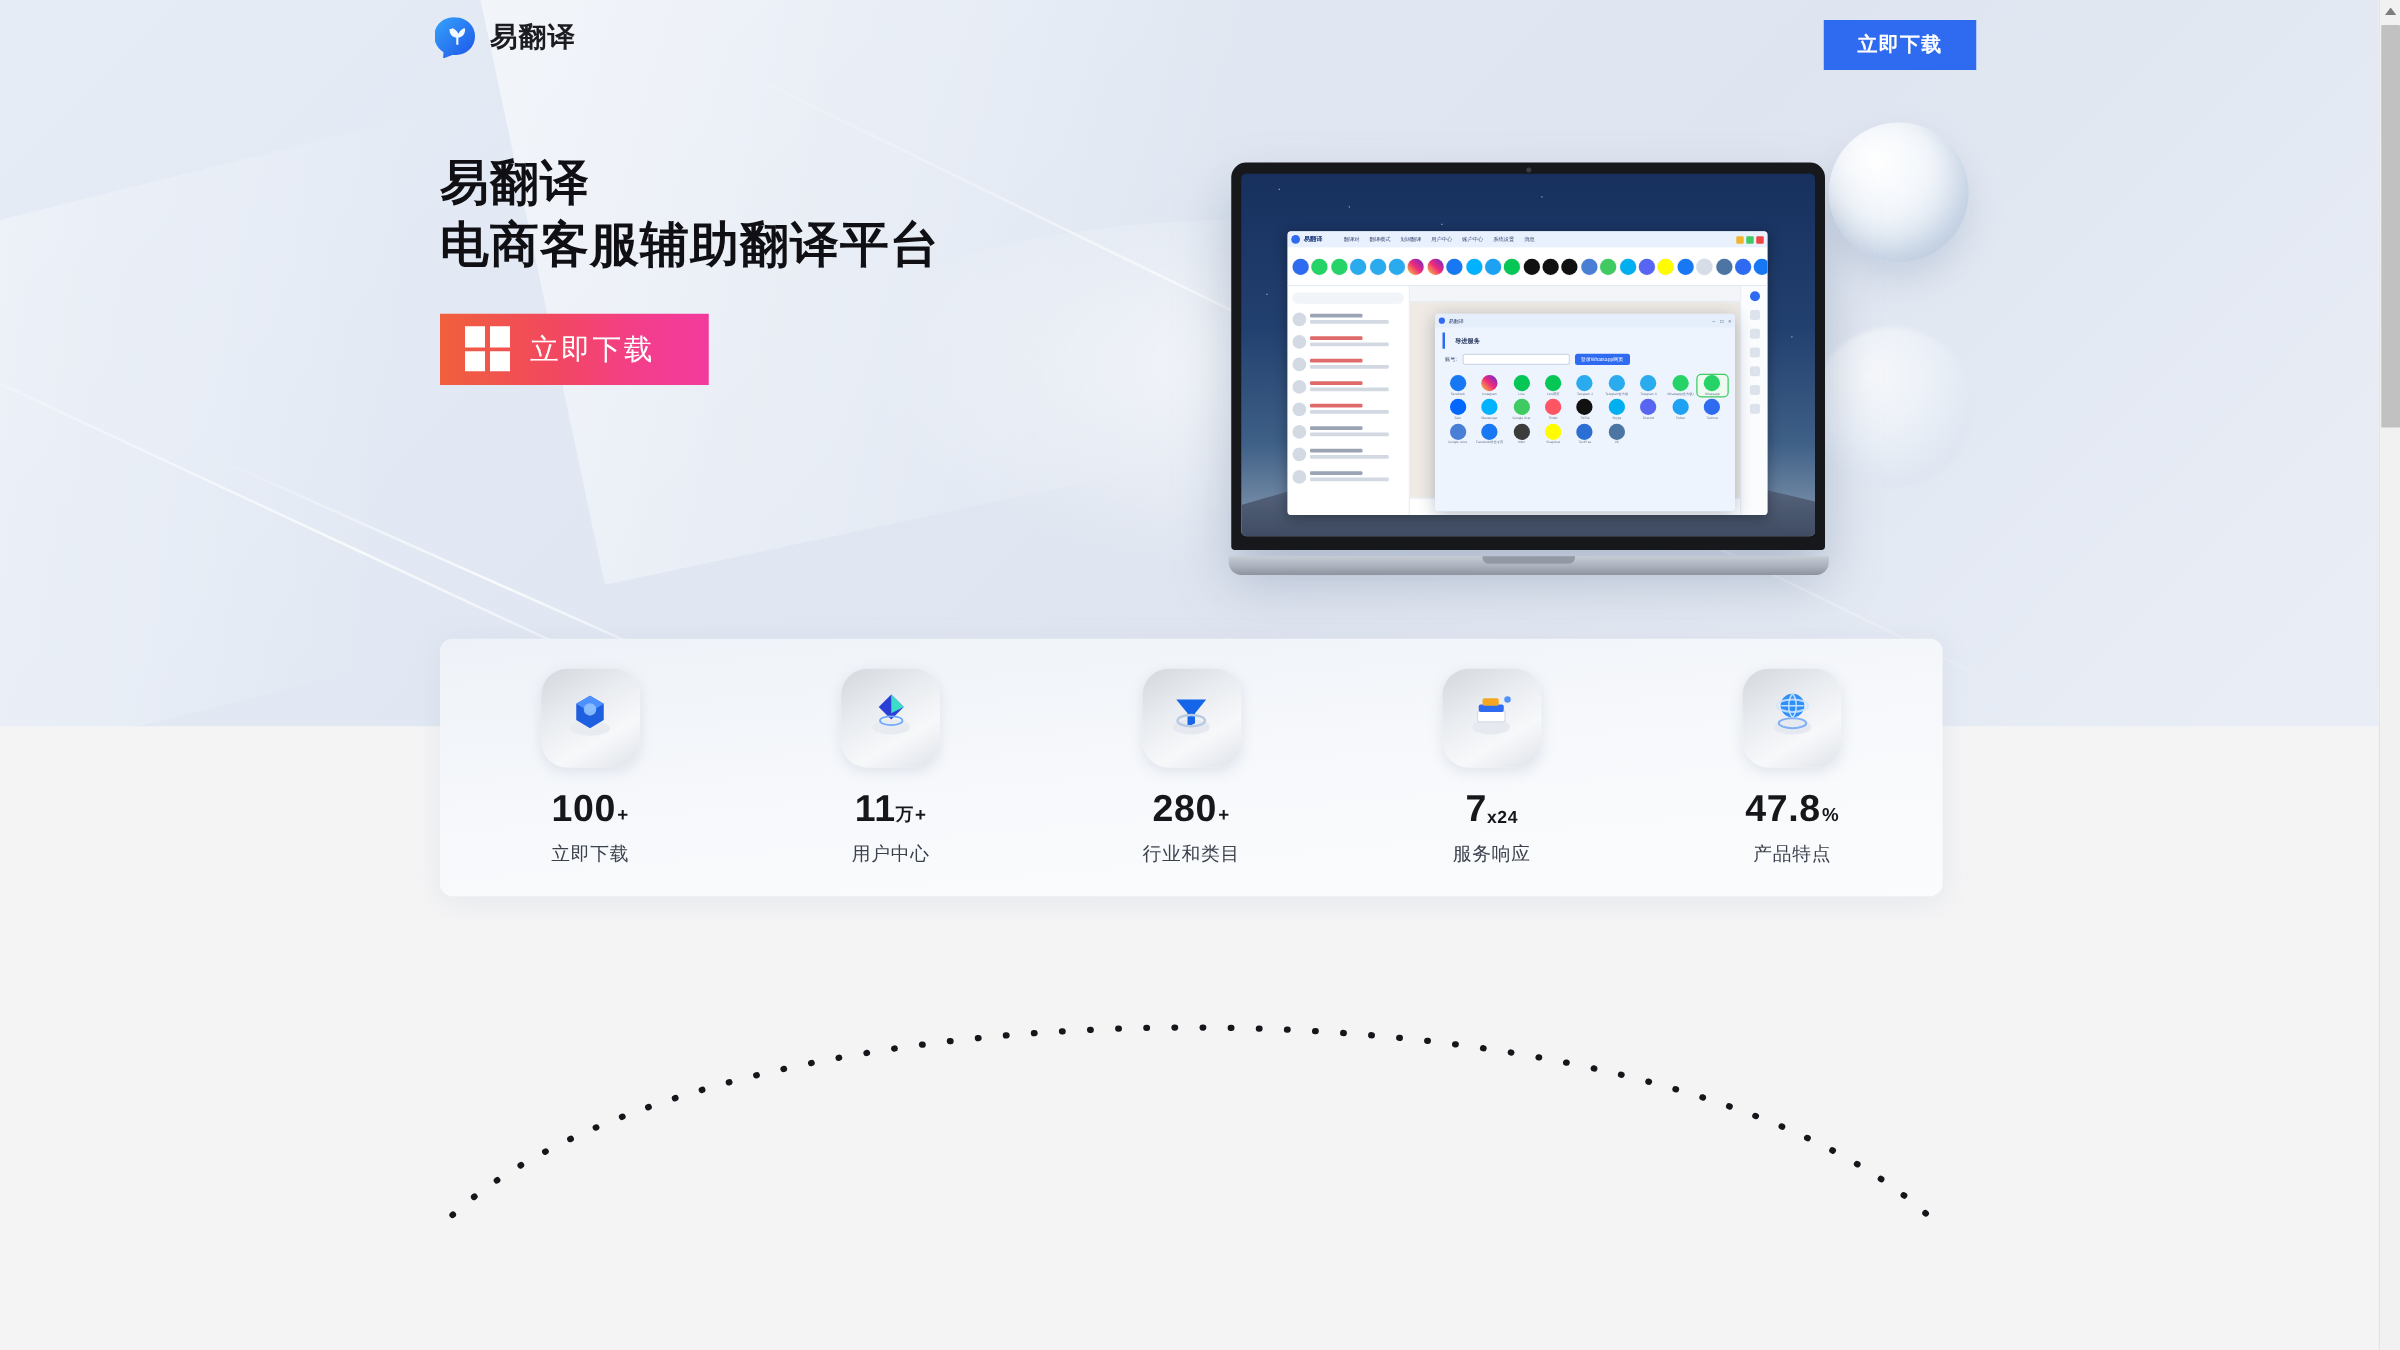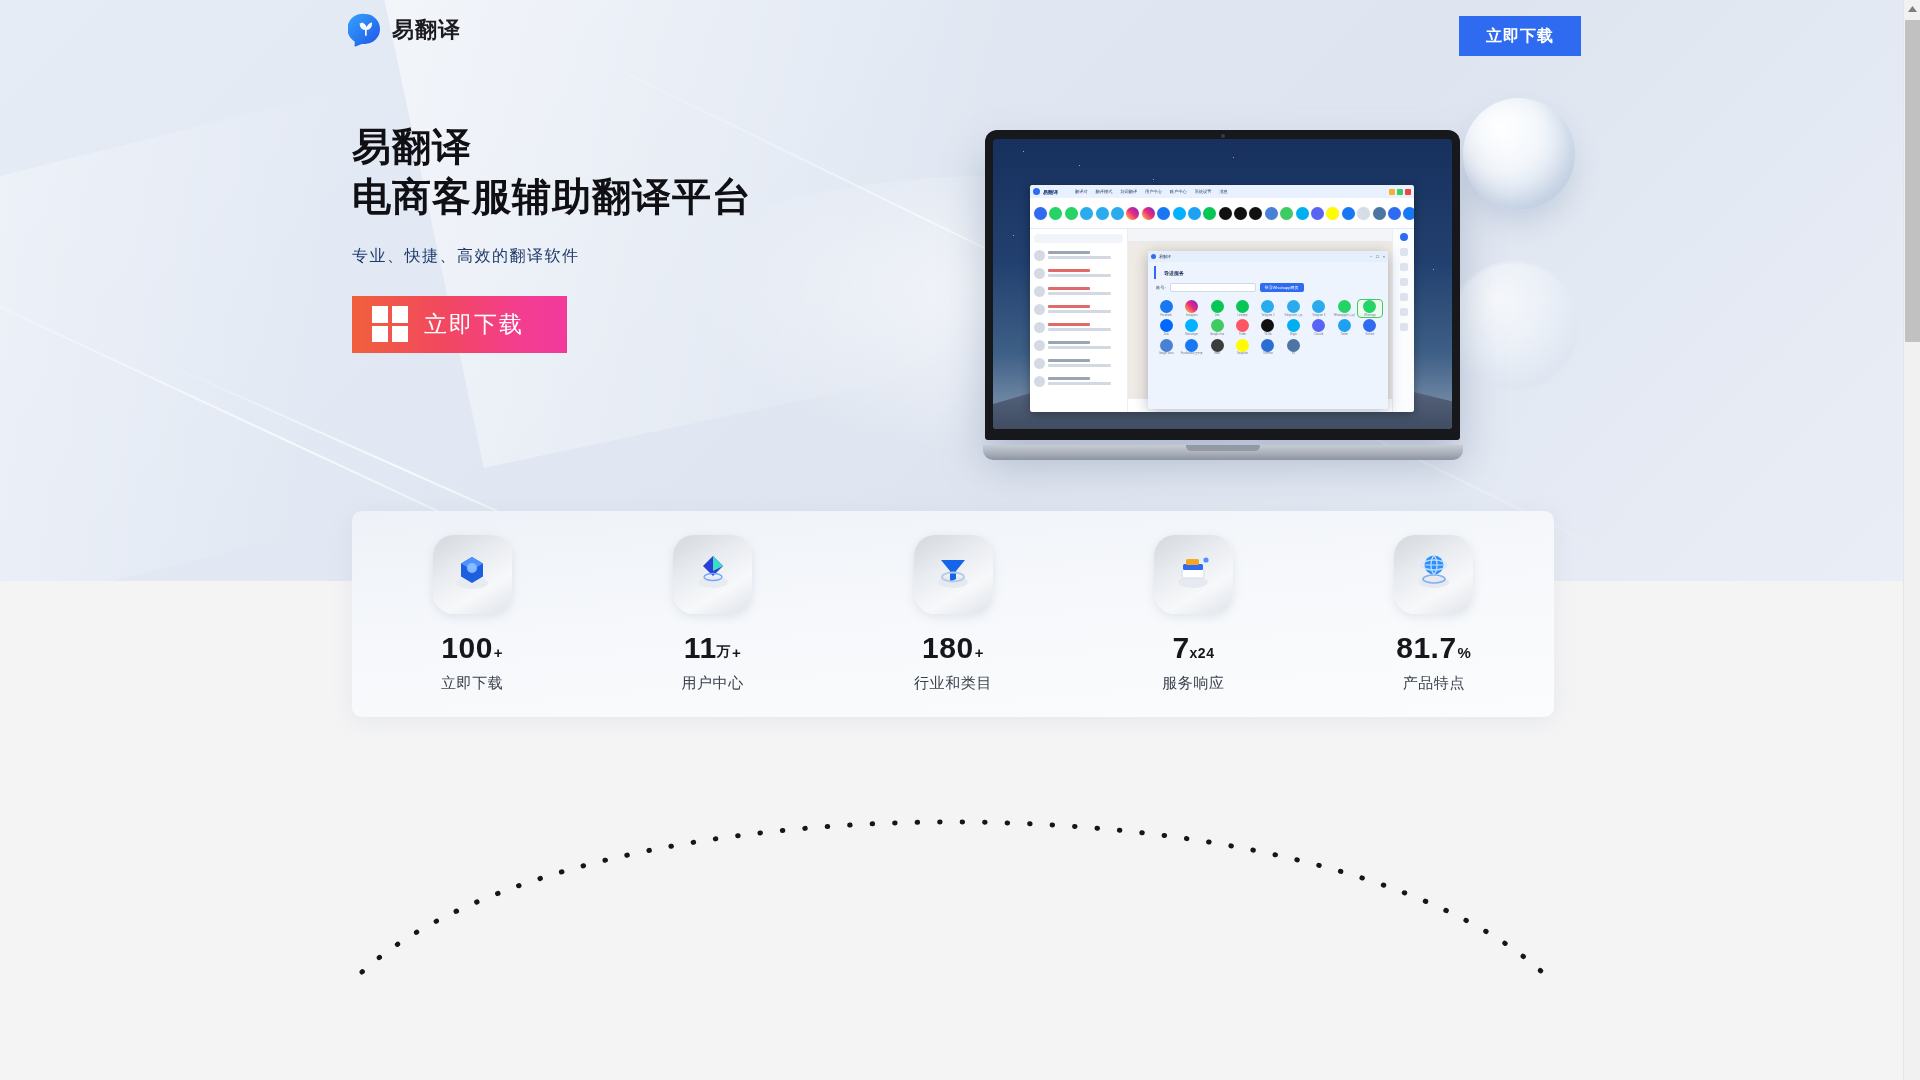--- a/index.html
+++ b/index.html
@@ -199,21 +199,20 @@
         <span class="brand-name">易翻译</span>
       </div>
       <button class="btn-download-top">立即下载</button>
     </header>
 
     <div class="hero-copy">
       <h1 class="hero-title">
         <div>易翻译</div>
         <div>电商客服辅助翻译平台</div>
       </h1>
-      <p class="hero-sub">专业、快捷、高效的翻译软件</p>
       <button class="btn-cta">
         <span class="win-logo">
             <i></i>
             <i></i>
             <i></i>
             <i></i>
           </span>
         <span class="cta-label">立即下载</span>
       </button>
     </div>
@@ -521,21 +520,21 @@
     </div>
     <div class="stat">
       <span class="stat-ico">
         <span class="glow"><svg width="44" height="44" viewBox="0 0 44 44">
               <ellipse cx="22" cy="33" rx="15" ry="6" fill="#e6eaf0"></ellipse>
               <path d="M10 11h24l-9 11v8l-6 3v-11z" fill="#1565e8"></path>
               <ellipse cx="22" cy="28" rx="11" ry="4.5" fill="none" stroke="#b9cbe3" stroke-width="2"></ellipse>
             </svg></span>
       </span>
       <span class="stat-num">
-        <span>180</span>
+        <span>280</span>
           <span class="suffix">+</span>
       </span>
       <span class="stat-lbl">行业和类目</span>
     </div>
     <div class="stat">
       <span class="stat-ico">
         <span class="glow"><svg width="46" height="46" viewBox="0 0 46 46">
               <ellipse cx="23" cy="34" rx="15" ry="6" fill="#e6eaf0"></ellipse>
               <rect x="12" y="21" width="22" height="9" rx="2" fill="#ffffff" stroke="#d5dde8"></rect>
               <rect x="13" y="16" width="20" height="6" rx="1.5" fill="#2f6bf0"></rect>
@@ -553,21 +552,21 @@
       <span class="stat-ico">
         <span class="glow"><svg width="46" height="46" viewBox="0 0 46 46">
               <ellipse cx="23" cy="34" rx="15" ry="6" fill="#e6eaf0"></ellipse>
               <ellipse cx="23" cy="31" rx="11" ry="4" fill="none" stroke="#7fb0f5" stroke-width="1.6"></ellipse>
               <circle cx="23" cy="17" r="9.5" fill="#2f8ef7"></circle>
               <path d="M14 17h18M23 7.5c4 4.5 4 14.5 0 19M23 7.5c-4 4.5-4 14.5 0 19" fill="none" stroke="#bfe0ff" stroke-width="1.2"></path>
               <ellipse cx="23" cy="17" rx="12.5" ry="5" fill="none" stroke="#cfe5ff" stroke-width="1.6" opacity=".85"></ellipse>
             </svg></span>
       </span>
       <span class="stat-num">
-        <span>81.7</span>
+        <span>47.8</span>
           <span class="suffix">%</span>
       </span>
       <span class="stat-lbl">产品特点</span>
     </div>
   </div>
 
   <section class="features">
     <div class="arc-wrap">
       <svg class="arc-svg" width="1260" height="230" viewBox="0 0 1260 230">
         <path d="M40 215 C 260 15, 1000 15, 1220 215" fill="none" stroke="#15161a" stroke-width="5" stroke-linecap="round" stroke-dasharray="0.5 22"></path>

